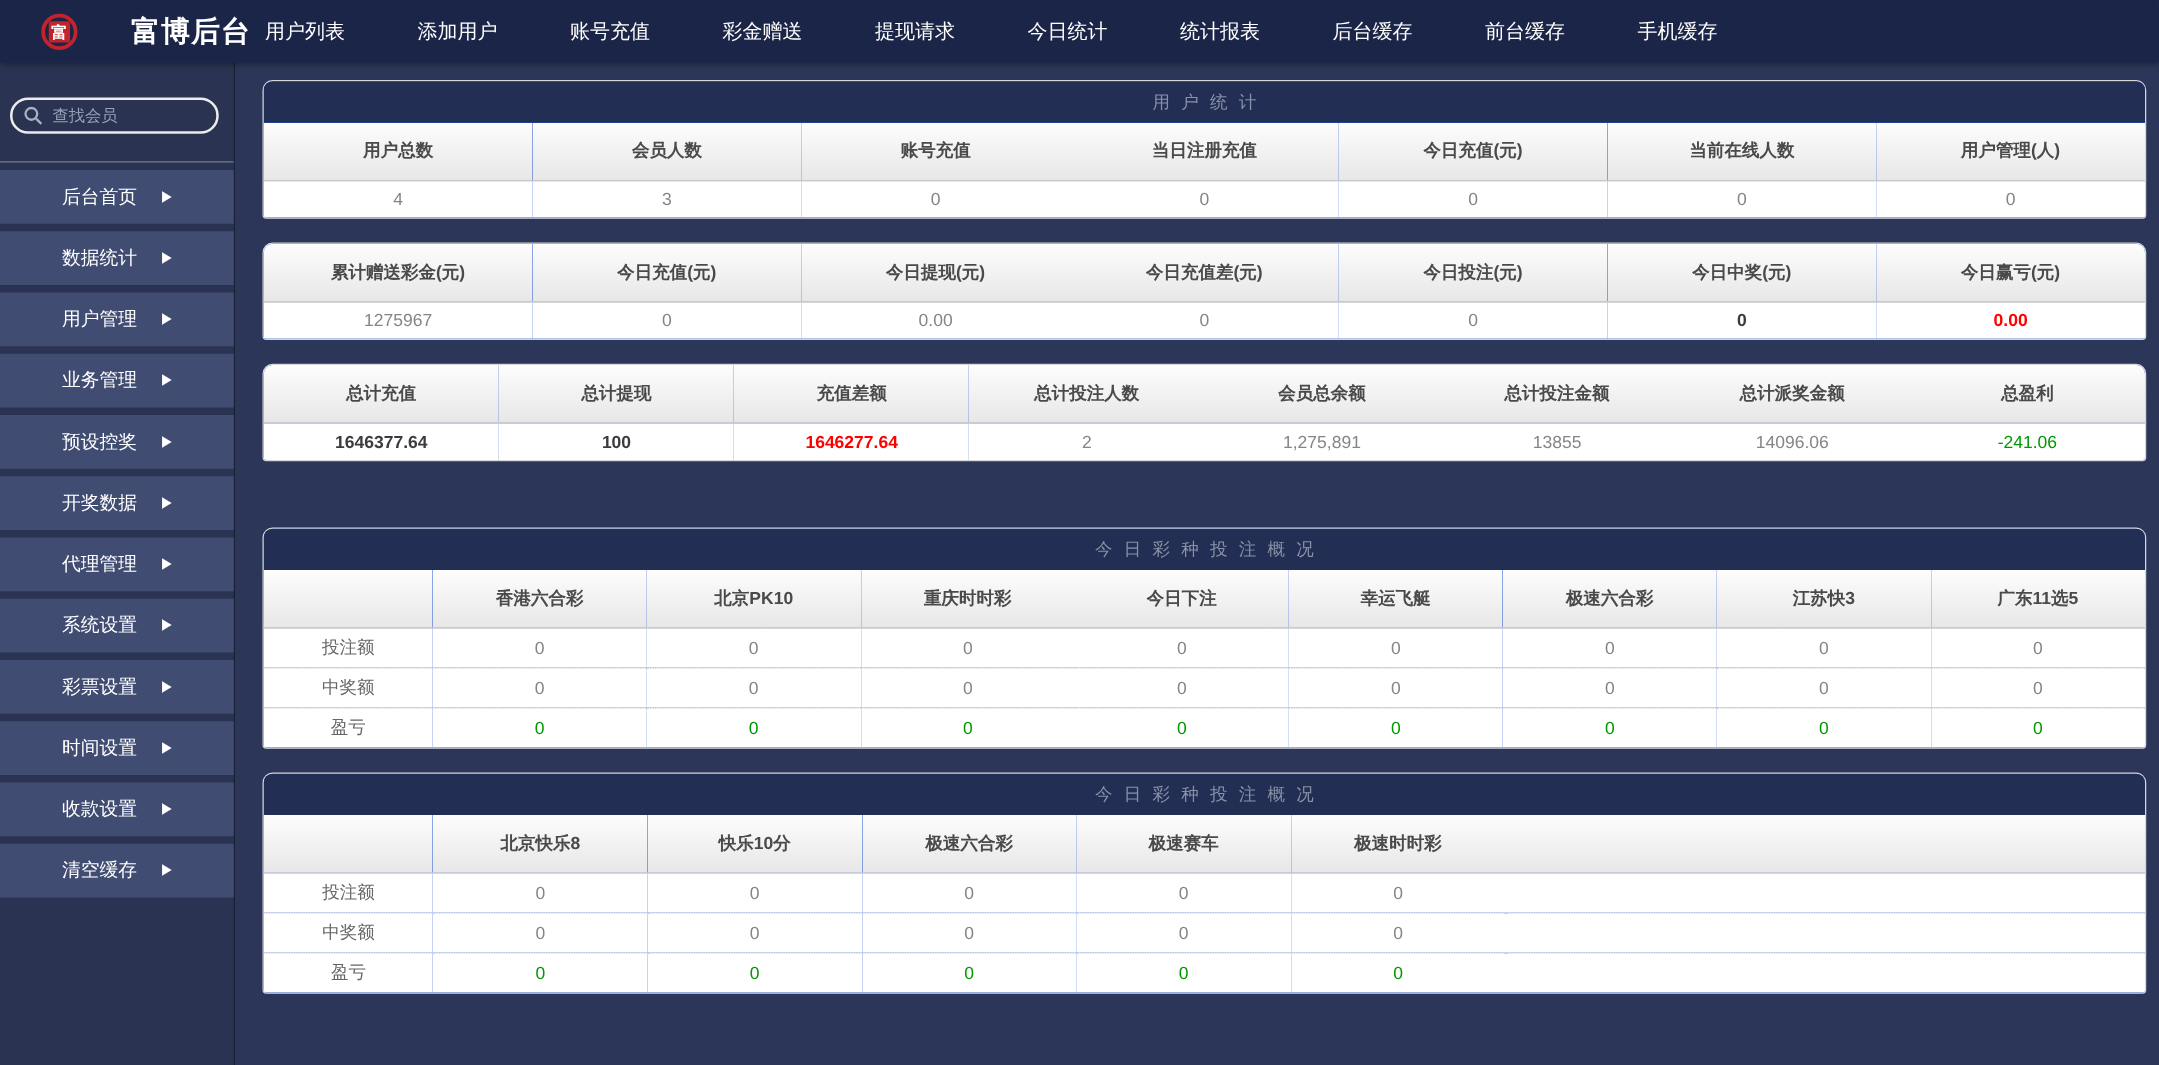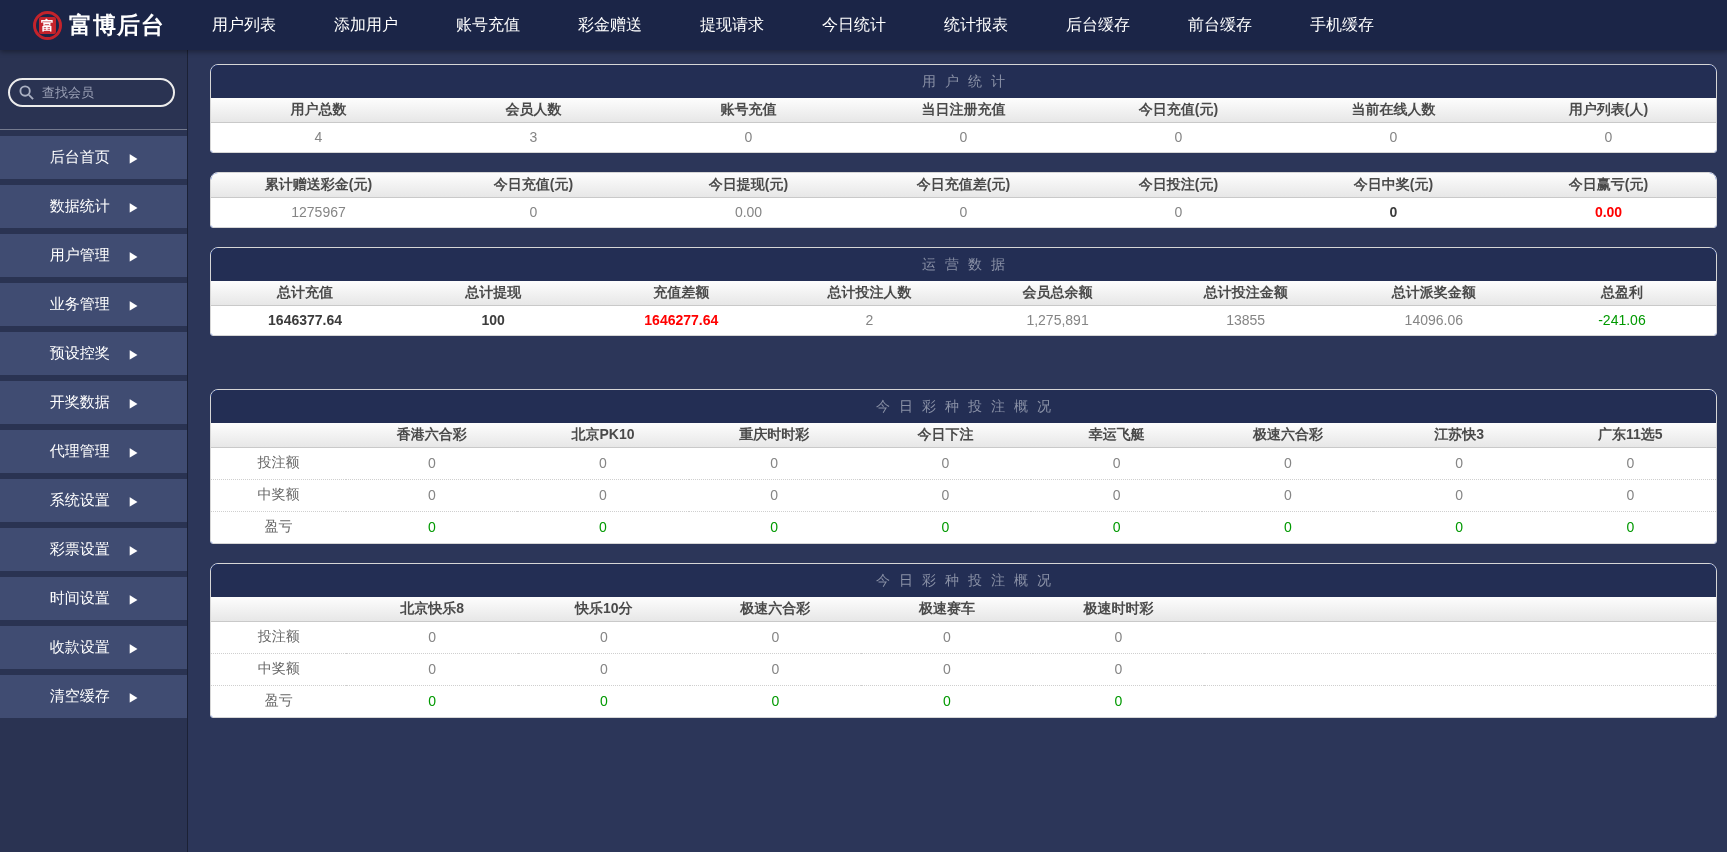--- a/index.html
+++ b/index.html
@@ -17,21 +17,21 @@
   }
   .logo { width:196px; display:flex; align-items:center; gap:7px; padding-left:33px; cursor:pointer; }
   .logo-seal {
     width:29px; height:29px; border:3px solid #c4232b; border-radius:50%;
     display:flex; align-items:center; justify-content:center; flex:0 0 auto;
   }
   .logo-seal i {
     font-style:normal; background:#c4232b; color:#fff; font-weight:bold;
     font-size:13px; line-height:17px; width:17px; text-align:center; border-radius:2px;
   }
-  .logo-text { color:#fff; font-size:23px; font-weight:bold; letter-spacing:1px; white-space:nowrap; }
+  .logo-text { color:#fff; font-size:23px; font-weight:bold; letter-spacing:1px; white-space:nowrap;margin-left:36px; }
   .nav-items { display:flex; margin-left:16px; }
   .nav-item { color:#fff; font-size:16px; margin-right:58px; cursor:pointer; white-space:nowrap; }
   
   .sidebar {
     position:absolute; top:50px; left:0; bottom:0; width:188px;
     background:#2a3352; border-right:1px solid rgba(0,0,0,.35);
   }
   .sidebar-header { display:flex; align-items:center; justify-content:center; gap:15px; padding-top:20px; }
   .sidebar-title { color:#fff; font-size:19px; }
   .menu-collapse { position:relative; width:30px; height:20px; display:inline-block; cursor:pointer; }
@@ -64,21 +64,21 @@
     margin-bottom:19px; background:#1d4ed8;
   }
   .panel.gap-before { margin-top:53px; }
   .panel-title {
     height:33px; background:#232e54; color:#8a91a6;
     display:flex; align-items:center; justify-content:center;
     font-size:14px; letter-spacing:9px; padding-left:9px;
   }
   table { width:100%; border-collapse:collapse; table-layout:fixed; }
   thead th {
-    height:24px; background:linear-gradient(#fdfdfd,#e7e7e7);
+    height:46px; background:linear-gradient(#fdfdfd,#e7e7e7);
     border-bottom:1px solid #c9c9c9; font-size:14px; color:#4a4a4a; font-weight:bold; text-align:center;
     overflow:hidden; white-space:nowrap;
   }
   tbody td { height:30px; text-align:center; font-size:14px; color:#858585; background:#fff; white-space:nowrap; }
   .matrix tbody td { height:32px; }
   .matrix tbody tr + tr td { border-top:1px dotted #cfcfcf; }
   .row-label { color:#666; }
   .v-bold    { color:#3c3c3c; font-weight:bold; }
   .v-redbold { color:#ff0000; font-weight:bold; }
   .v-green   { color:#009900; }
@@ -174,21 +174,21 @@
         <div class="panel-title">用户统计</div>
         <table>
           <thead>
             <tr>
               <th>用户总数</th>
               <th>会员人数</th>
               <th>账号充值</th>
               <th>当日注册充值</th>
               <th>今日充值(元)</th>
               <th>当前在线人数</th>
-              <th>用户列表(人)</th>
+              <th>用户管理(人)</th>
             </tr>
           </thead>
           <tbody>
             <tr>
               <td class="">4</td>
               <td class="">3</td>
               <td class="">0</td>
               <td class="">0</td>
               <td class="">0</td>
               <td class="">0</td>
@@ -217,21 +217,20 @@
               <td class="">0.00</td>
               <td class="">0</td>
               <td class="">0</td>
               <td class="v-bold">0</td>
               <td class="v-redbold">0.00</td>
             </tr>
           </tbody>
         </table>
       </section>
       <section class="panel">
-        <div class="panel-title">运营数据</div>
         <table>
           <thead>
             <tr>
               <th>总计充值</th>
               <th>总计提现</th>
               <th>充值差额</th>
               <th>总计投注人数</th>
               <th>会员总余额</th>
               <th>总计投注金额</th>
               <th>总计派奖金额</th>

